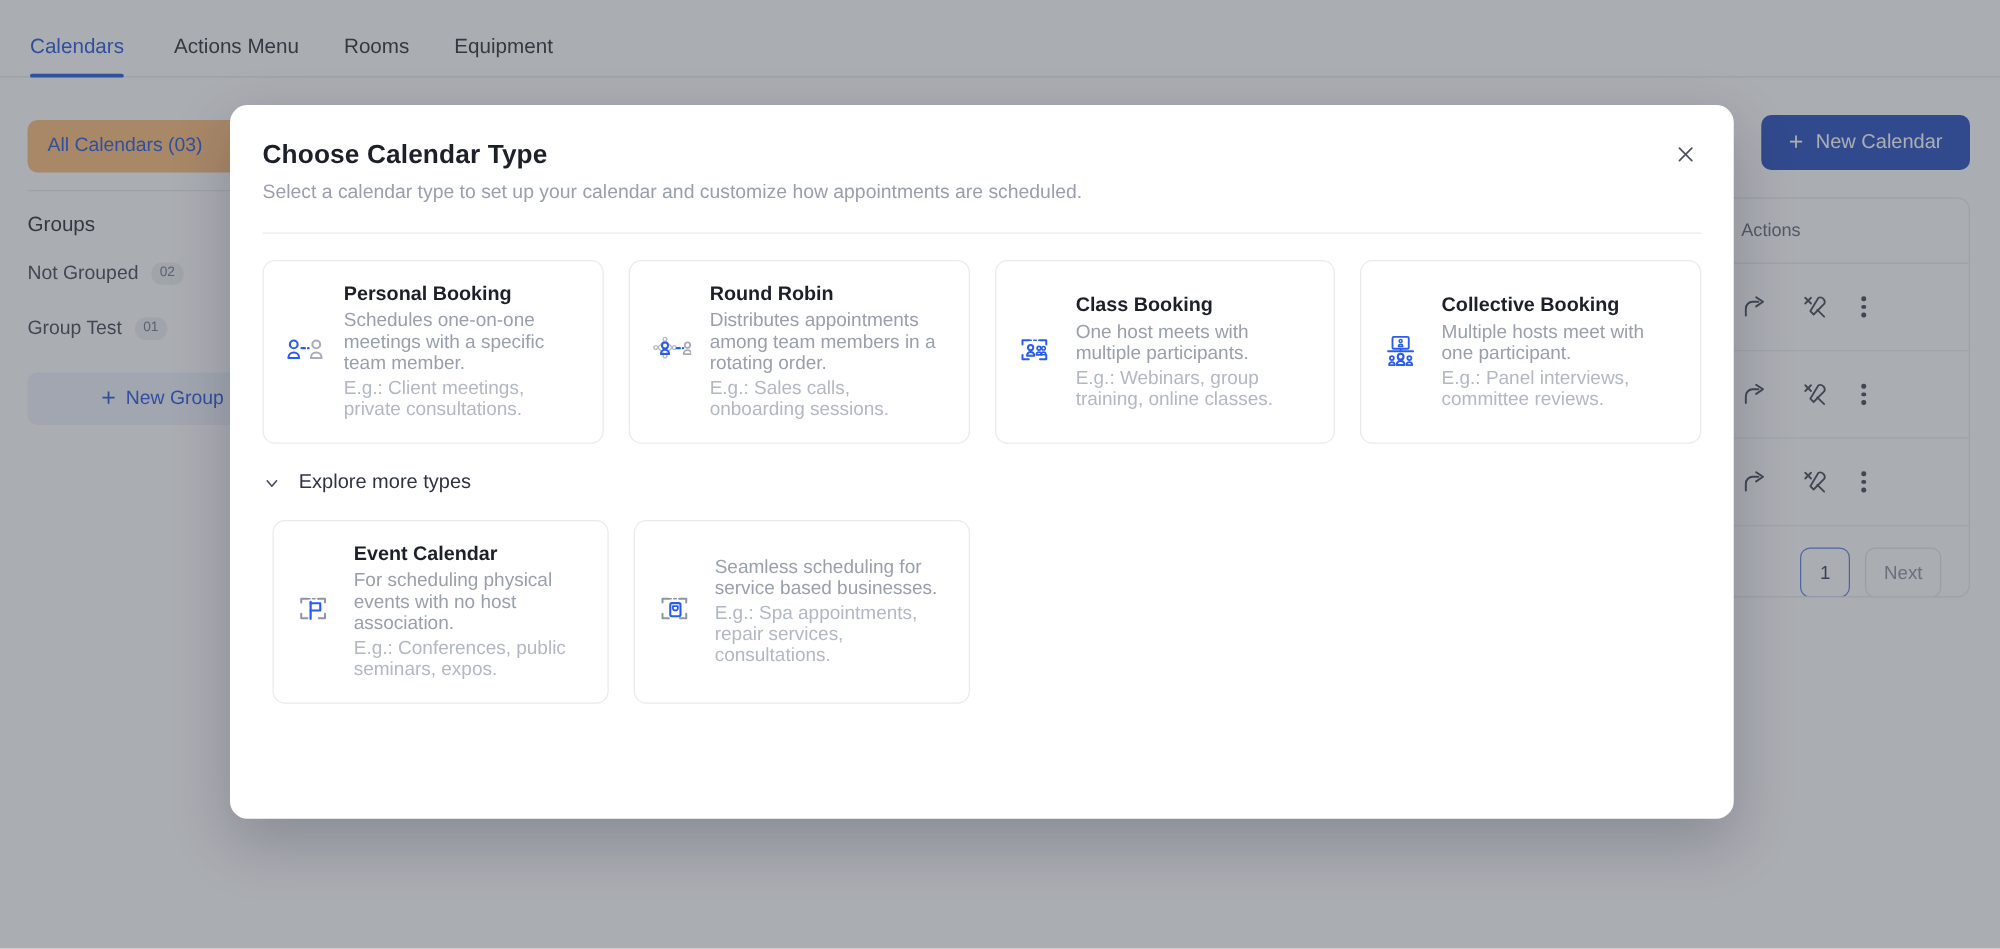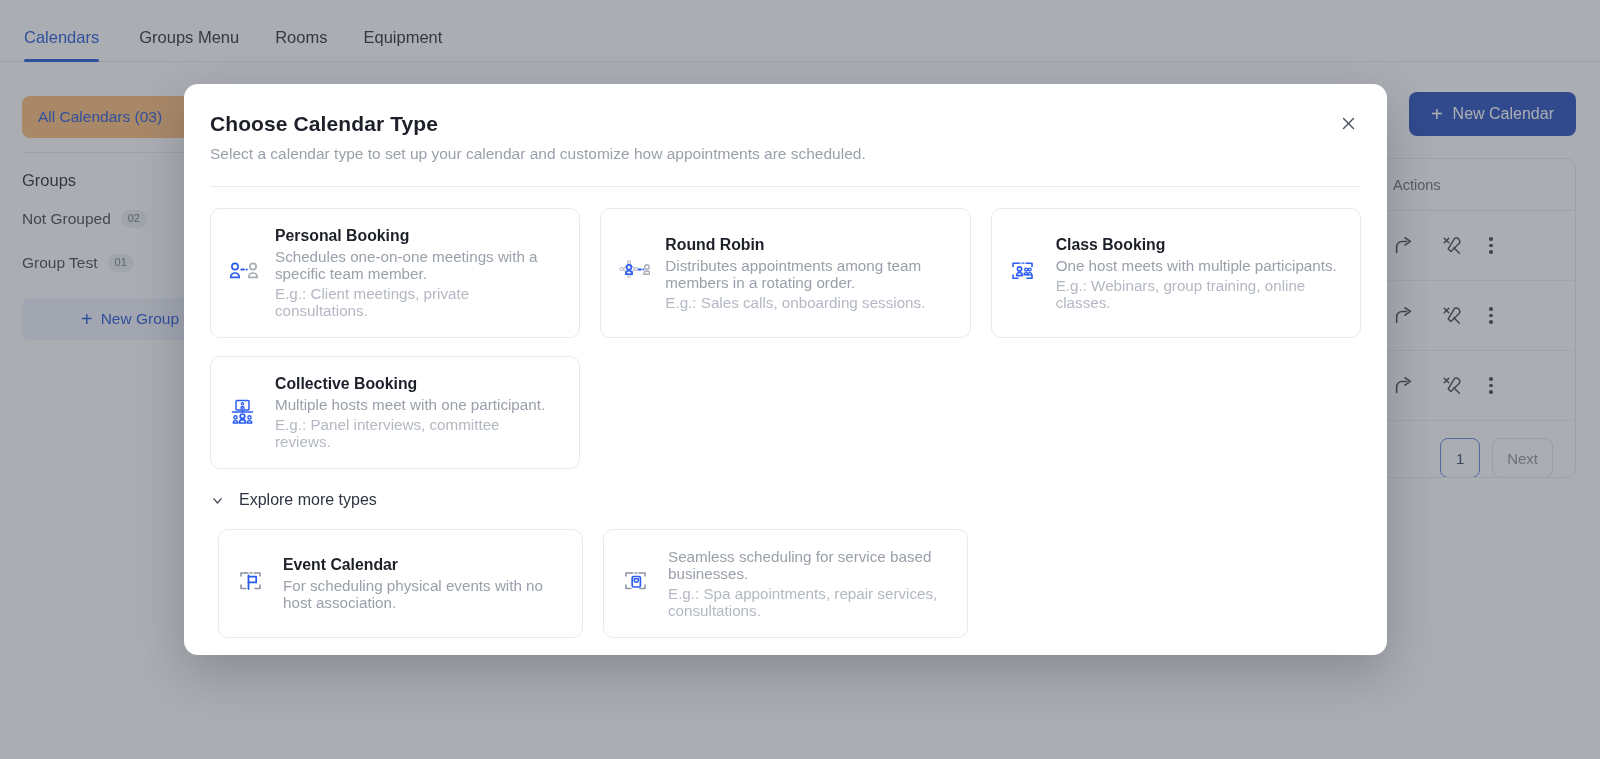--- a/index.html
+++ b/index.html
@@ -255,21 +255,21 @@
   }
   .modal-divider {
     margin-top: 23px;
     height: 1px;
     background: #ececef;
   }
 
   .card-grid {
     margin-top: 21px;
     display: grid;
-    grid-template-columns: 1fr 1fr 1fr;
+    grid-template-columns: 1fr 1fr 1fr 1fr;
     gap: 18px 20px;
   }
   .type-card {
     border: 1px solid #e8eaee;
     border-radius: 10px;
     padding: 18px 20px 18px 16px;
     display: flex;
     align-items: center;
     gap: 14px;
     min-height: 103px;
@@ -314,21 +314,21 @@
 
 <div id="app">
 
   <div class="page-bg">
 
     <div class="tabbar">
       <div class="tab active">
         <span>Calendars</span>
       </div>
       <div class="tab">
-        <span>Groups Menu</span>
+        <span>Actions Menu</span>
       </div>
       <div class="tab">
         <span>Rooms</span>
       </div>
       <div class="tab">
         <span>Equipment</span>
       </div>
     </div>
 
     <div class="sidebar">
@@ -570,20 +570,21 @@
             <path d="M4 17 V20.5 H9" stroke="#8e95a4" stroke-width="1.6" fill="none"></path>
             <path d="M23 17 V20.5 H18" stroke="#8e95a4" stroke-width="1.6" fill="none"></path>
             <line x1="9" y1="5" x2="18" y2="5" stroke="#8e95a4" stroke-width="1.3" stroke-dasharray="2 2"></line>
             <line x1="11.5" y1="7.5" x2="11.5" y2="21" stroke="#2b5cf0" stroke-width="1.8"></line>
             <path d="M11.5 8.6 H19.2 V14.4 H11.5" stroke="#2b5cf0" stroke-width="1.7" fill="none"></path>
           </svg>
         </span>
         <span class="tc-body">
           <span class="tc-title">Event Calendar</span>
           <span class="tc-desc">For scheduling physical events with no host association.</span>
+          <span class="tc-eg">E.g.: Conferences, public seminars, expos.</span>
         </span>
       </div>
 
       <div class="type-card">
         <span class="ico">
           <svg width="30" height="30" viewBox="0 0 30 30" fill="none" stroke-linecap="round" stroke-linejoin="round">
             <path d="M4 8 V5 H9" stroke="#8e95a4" stroke-width="1.6" fill="none"></path>
             <path d="M23 8 V5 H18" stroke="#8e95a4" stroke-width="1.6" fill="none"></path>
             <path d="M4 17 V20.5 H9" stroke="#8e95a4" stroke-width="1.6" fill="none"></path>
             <path d="M23 17 V20.5 H18" stroke="#8e95a4" stroke-width="1.6" fill="none"></path>

